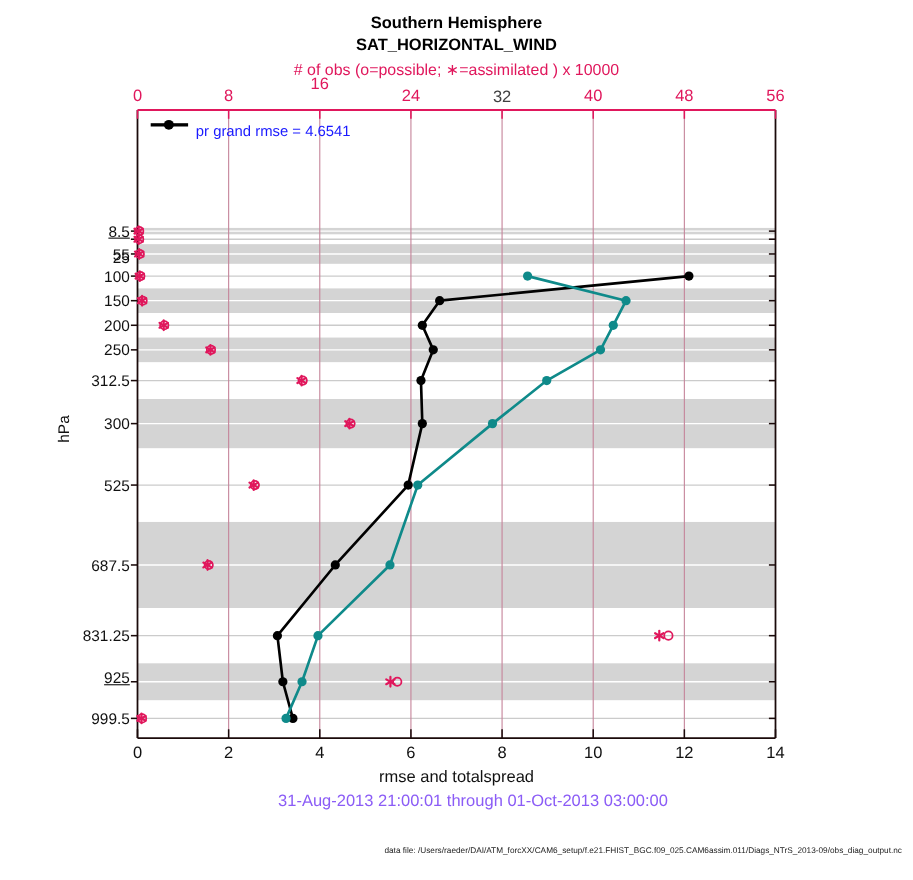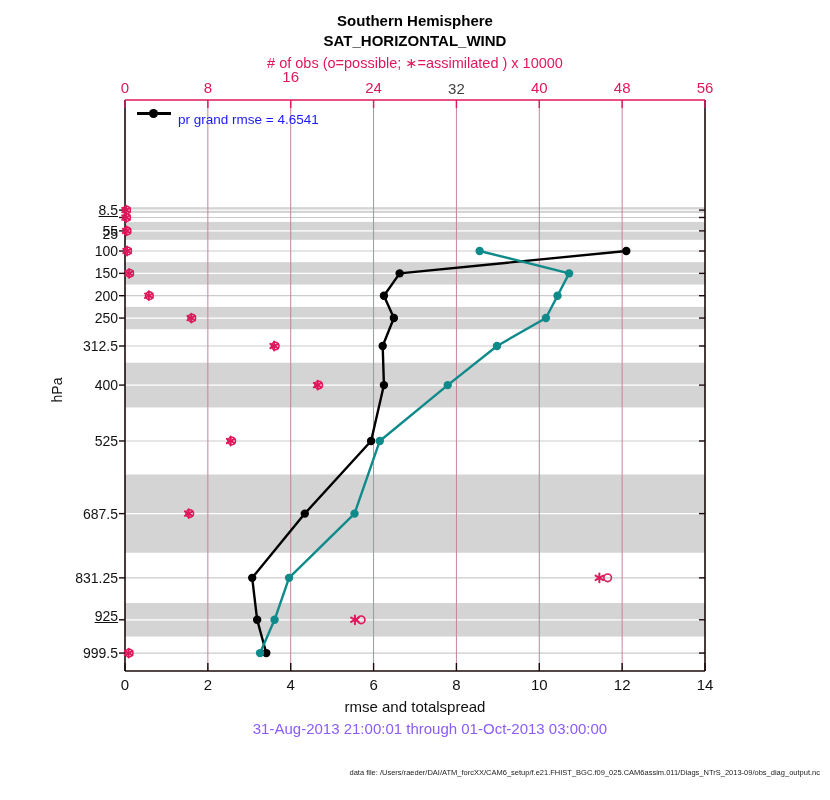--- a/index.html
+++ b/index.html
@@ -220,18 +220,18 @@
 <div class="abs ttick" style="left:600.1428571428571px;top:79px;color:#e0175c;">48</div>
 <div class="abs ttick" style="left:683px;top:79px;color:#e0175c;">56</div>
 <div class="abs ytick" style="top:202.0995px;text-decoration:underline;">8.5</div>
 <div class="abs ytick" style="top:209.47500000000002px;margin-top:17px;">25</div>
 <div class="abs ytick" style="top:222.88500000000002px;">55</div>
 <div class="abs ytick" style="top:243px;">100</div>
 <div class="abs ytick" style="top:265.35px;">150</div>
 <div class="abs ytick" style="top:287.70000000000005px;">200</div>
 <div class="abs ytick" style="top:310.05px;">250</div>
 <div class="abs ytick" style="top:337.9875px;">312.5</div>
-<div class="abs ytick" style="top:377.1px;">400</div>
+<div class="abs ytick" style="top:377.1px;">300</div>
 <div class="abs ytick" style="top:432.975px;">525</div>
 <div class="abs ytick" style="top:505.61249999999995px;">687.5</div>
 <div class="abs ytick" style="top:569.8687500000001px;">831.25</div>
 <div class="abs ytick" style="top:608px;text-decoration:underline;">925</div>
 <div class="abs ytick" style="top:645.0765px;">999.5</div>
 
 </body></html>

